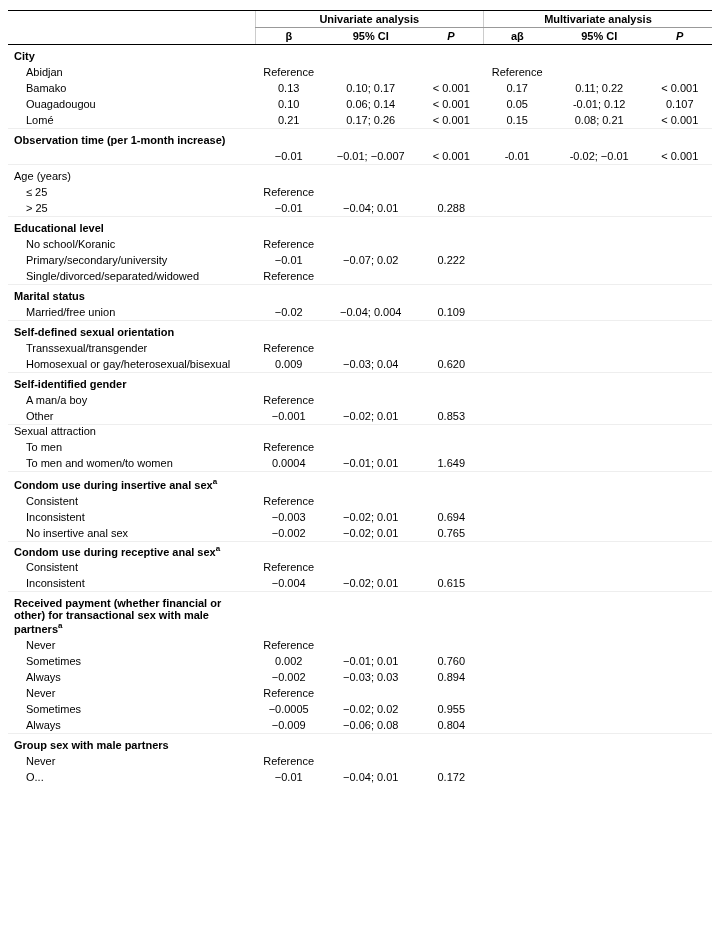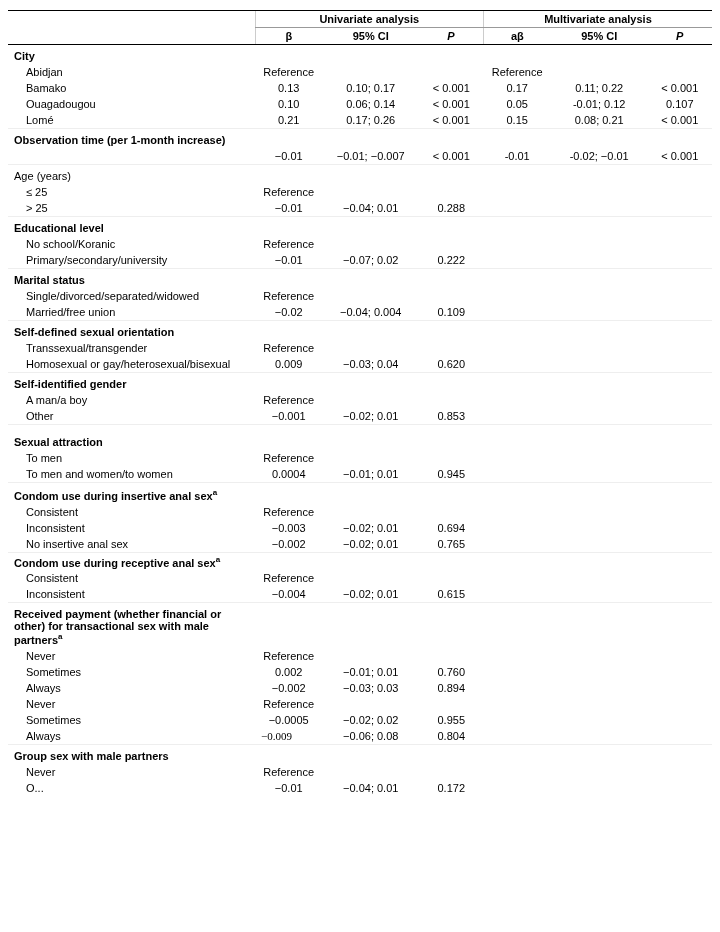--- a/index.html
+++ b/index.html
@@ -169,37 +169,37 @@
       </tr>
       <tr>
         <td style="padding-left: 18px;">Primary/secondary/university</td>
         <td style="text-align: center;">−0.01</td>
         <td style="text-align: center;">−0.07; 0.02</td>
         <td style="text-align: center;">0.222</td>
         <td style="text-align: center;"></td>
         <td style="text-align: center;"></td>
         <td style="text-align: center;"></td>
       </tr>
+      <tr>
+        <td style="padding-left: 18px;">Single/divorced/separated/widowed</td>
+        <td style="text-align: center;">Reference</td>
+        <td style="text-align: center;"></td>
+        <td style="text-align: center;"></td>
+        <td style="text-align: center;"></td>
+        <td style="text-align: center;"></td>
+        <td style="text-align: center;"></td>
+      </tr>
       <tr style="border-top: 1px solid rgb(238, 238, 238);">
         <td colspan="1" style="font-weight: bold; padding-top: 5px;">Marital status</td>
         <td></td>
         <td></td>
         <td></td>
         <td></td>
         <td></td>
         <td></td>
-      </tr>
-      <tr>
-        <td style="padding-left: 18px;">Single/divorced/separated/widowed</td>
-        <td style="text-align: center;">Reference</td>
-        <td style="text-align: center;"></td>
-        <td style="text-align: center;"></td>
-        <td style="text-align: center;"></td>
-        <td style="text-align: center;"></td>
-        <td style="text-align: center;"></td>
       </tr>
       <tr>
         <td style="padding-left: 18px;">Married/free union</td>
         <td style="text-align: center;">−0.02</td>
         <td style="text-align: center;">−0.04; 0.004</td>
         <td style="text-align: center;">0.109</td>
         <td style="text-align: center;"></td>
         <td style="text-align: center;"></td>
         <td style="text-align: center;"></td>
       </tr>
@@ -251,42 +251,42 @@
       <tr>
         <td style="padding-left: 18px;">Other</td>
         <td style="text-align: center;">−0.001</td>
         <td style="text-align: center;">−0.02; 0.01</td>
         <td style="text-align: center;">0.853</td>
         <td style="text-align: center;"></td>
         <td style="text-align: center;"></td>
         <td style="text-align: center;"></td>
       </tr>
       <tr style="border-top: 1px solid rgb(238, 238, 238);">
-        <td colspan="1" style="font-weight: bold; padding-top: 11px;">Sexual attraction</td>
+        <td colspan="1" style="font-weight: normal; padding-top: 0;">Sexual attraction</td>
         <td></td>
         <td></td>
         <td></td>
         <td></td>
         <td></td>
         <td></td>
       </tr>
       <tr>
         <td style="padding-left: 18px;">To men</td>
         <td style="text-align: center;">Reference</td>
         <td style="text-align: center;"></td>
         <td style="text-align: center;"></td>
         <td style="text-align: center;"></td>
         <td style="text-align: center;"></td>
         <td style="text-align: center;"></td>
       </tr>
       <tr>
         <td style="padding-left: 18px;">To men and women/to women</td>
         <td style="text-align: center;">0.0004</td>
         <td style="text-align: center;">−0.01; 0.01</td>
-        <td style="text-align: center;">0.945</td>
+        <td style="text-align: center;">1.649</td>
         <td style="text-align: center;"></td>
         <td style="text-align: center;"></td>
         <td style="text-align: center;"></td>
       </tr>
       <tr style="border-top: 1px solid rgb(238, 238, 238);">
         <td colspan="1" style="font-weight: bold; padding-top: 5px;">Condom use during insertive anal sex<sup>a</sup></td>
         <td></td>
         <td></td>
         <td></td>
         <td></td>
@@ -396,21 +396,21 @@
         <td style="padding-left: 18px;">Sometimes</td>
         <td style="text-align: center;">−0.0005</td>
         <td style="text-align: center;">−0.02; 0.02</td>
         <td style="text-align: center;">0.955</td>
         <td style="text-align: center;"></td>
         <td style="text-align: center;"></td>
         <td style="text-align: center;"></td>
       </tr>
       <tr>
         <td style="padding-left: 18px;">Always</td>
-        <td style="text-align: left; font-family: Liberation Serif, serif;">−0.009</td>
+        <td style="text-align: center;">−0.009</td>
         <td style="text-align: center;">−0.06; 0.08</td>
         <td style="text-align: center;">0.804</td>
         <td style="text-align: center;"></td>
         <td style="text-align: center;"></td>
         <td style="text-align: center;"></td>
       </tr>
       <tr style="border-top: 1px solid rgb(238, 238, 238);">
         <td colspan="1" style="font-weight: bold; padding-top: 5px;">Group sex with male partners</td>
         <td></td>
         <td></td>

